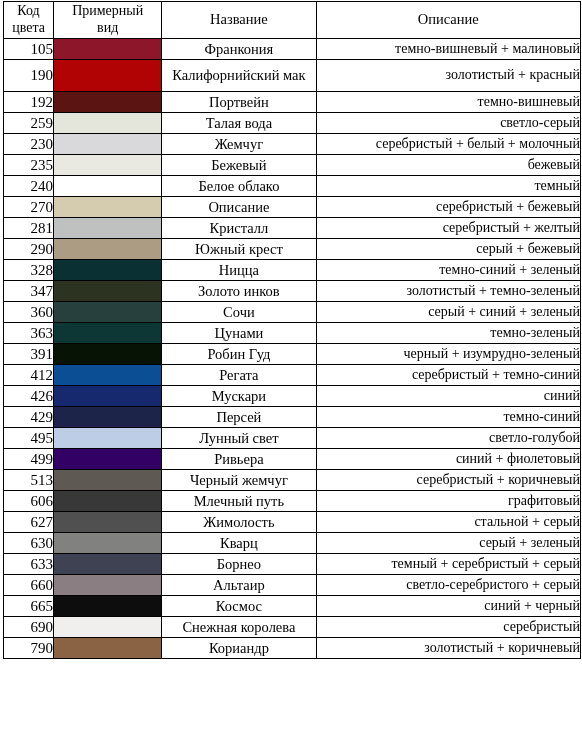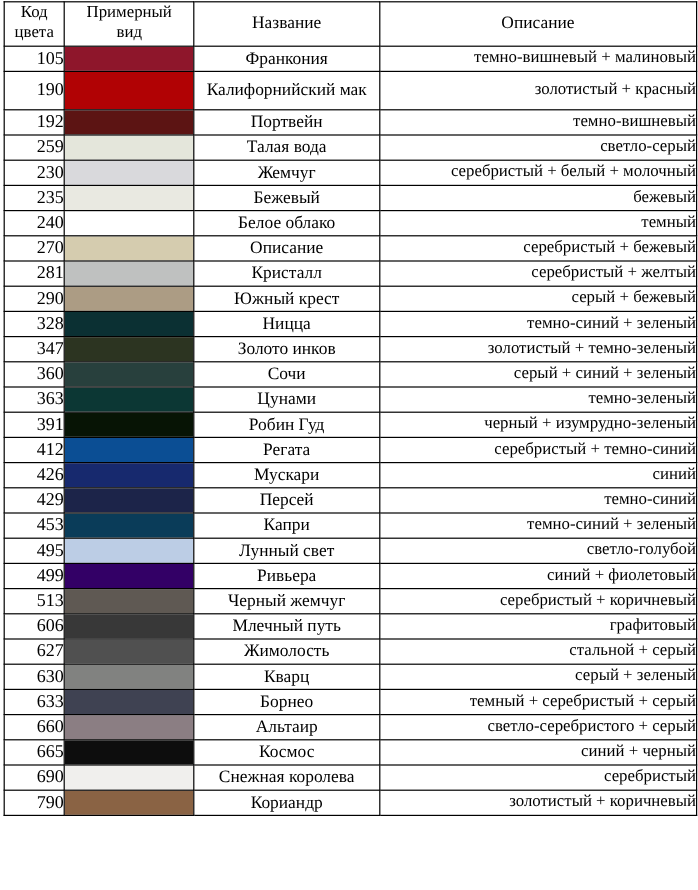--- a/index.html
+++ b/index.html
@@ -234,28 +234,20 @@
       </tr>
       <tr class="row-std">
         <td class="cell-code">429</td>
         <td class="cell-swatch">
           <span class="swatch" style="background: rgb(28, 36, 73);"></span>
         </td>
         <td class="cell-name">Персей</td>
         <td class="cell-desc">темно-синий</td>
       </tr>
       <tr class="row-std">
-        <td class="cell-code">453</td>
-        <td class="cell-swatch">
-          <span class="swatch" style="background: rgb(10, 60, 89);"></span>
-        </td>
-        <td class="cell-name">Капри</td>
-        <td class="cell-desc">темно-синий + зеленый</td>
-      </tr>
-      <tr class="row-std">
         <td class="cell-code">495</td>
         <td class="cell-swatch">
           <span class="swatch" style="background: rgb(188, 205, 229);"></span>
         </td>
         <td class="cell-name">Лунный свет</td>
         <td class="cell-desc">светло-голубой</td>
       </tr>
       <tr class="row-std">
         <td class="cell-code">499</td>
         <td class="cell-swatch">

